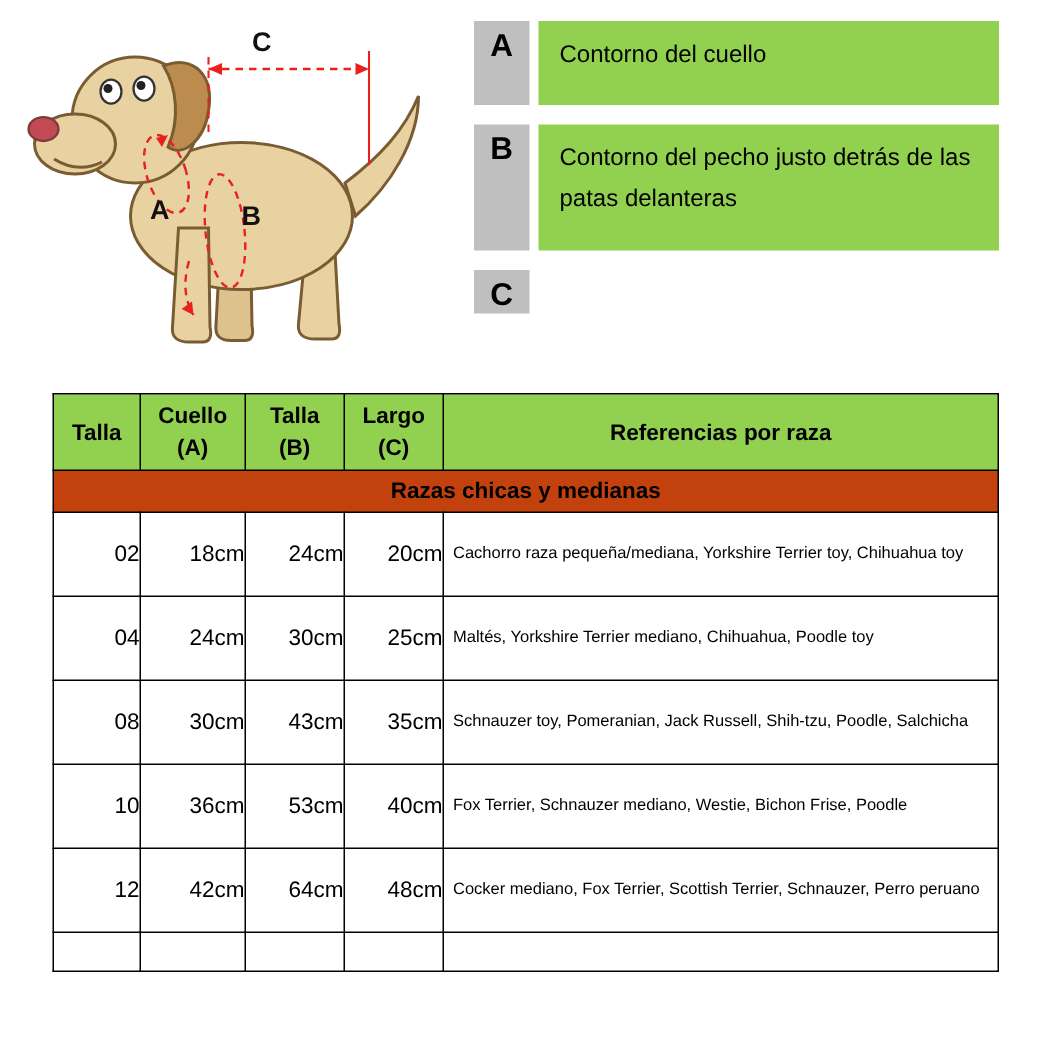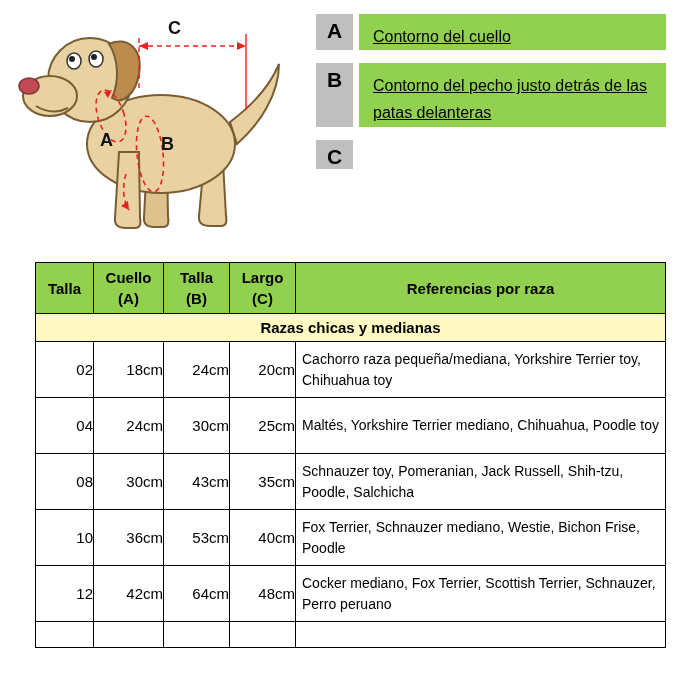--- a/index.html
+++ b/index.html
@@ -21,24 +21,23 @@
     width: 37px; flex: 0 0 37px;
     background: #bfbfbf;
     font-weight: bold; font-size: 21px;
     display: flex; justify-content: center; align-items: flex-start;
     padding-top: 5px;
     margin-right: 6px;
   }
   .legend-text {
     flex: 1;
     background: #92d050;
-    padding: 9px 12px 0 14px;
+    padding: 9px 12px 20px 14px;
     font-size: 16px;
     line-height: 1.7;
-    text-decoration: underline;
   }
 
   
   .size-table {
     position: absolute;
     left: 35px; top: 262px;
     width: 630px;
     border-collapse: collapse;
     table-layout: fixed;
   }
@@ -52,30 +51,30 @@
     line-height: 1.4;
     height: 48px;
   }
   .col-talla  { width: 58px; }
   .col-cuello { width: 70px; }
   .col-pecho  { width: 66px; }
   .col-largo  { width: 66px; }
   .col-ref    { width: 370px; }
 
   .section-row td {
-    background: #fef9c3;
+    background: #c2410c;
     font-weight: bold;
     font-size: 15px;
     text-align: center;
     padding: 4px;
     height: 28px;
   }
   .data-row td { height: 56px; }
   td.num { text-align: right; font-size: 15px; }
-  td.ref { font-size: 14px; padding: 2px 6px; line-height: 1.5; margin-left: 16px; }
+  td.ref { font-size: 11px; padding: 2px 6px; line-height: 1.5; margin-left: 16px; }
   .partial-row td { height: 26px; }
 </style>
 </head>
 <body>
 
 <div class="top-area">
 
   <div class="dog-wrap">
     <svg width="302" height="250" viewBox="0 0 302 250">
 

